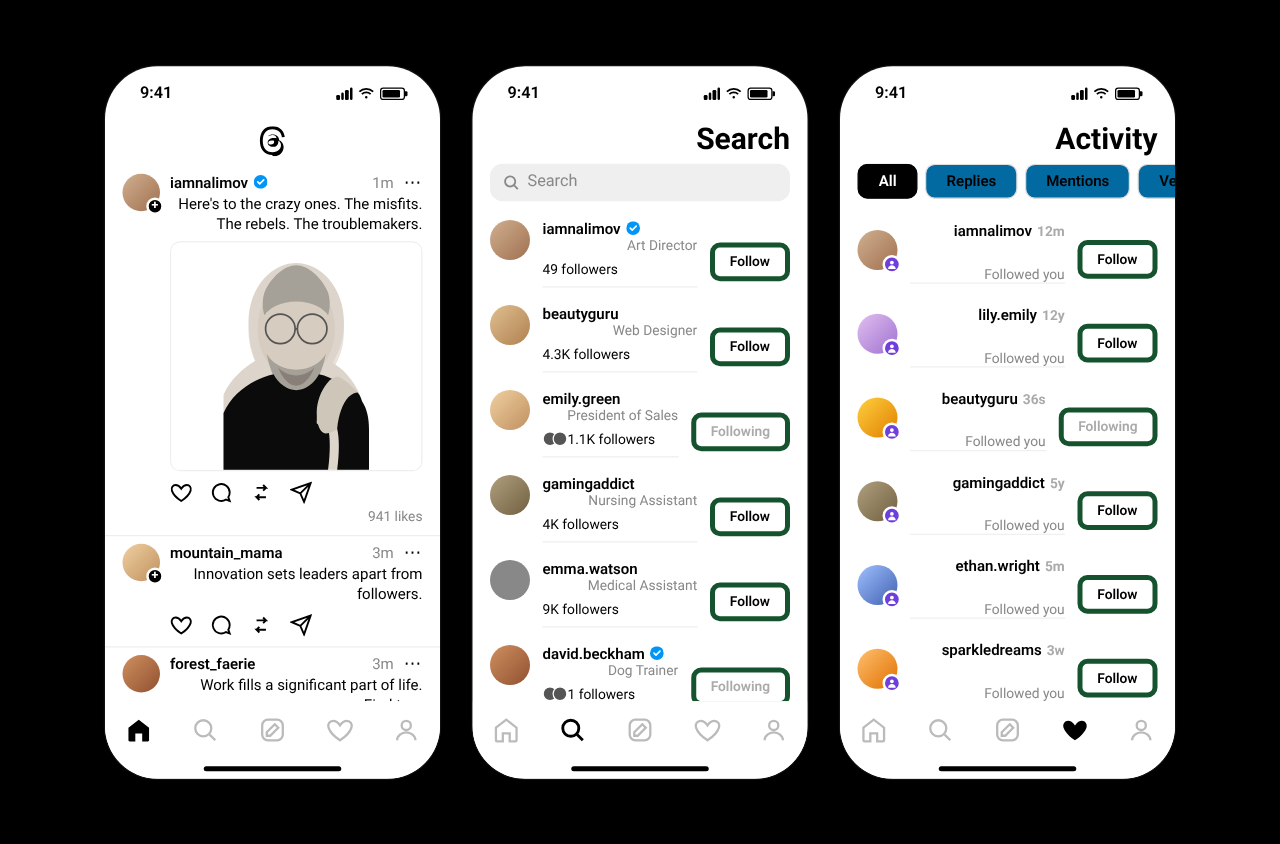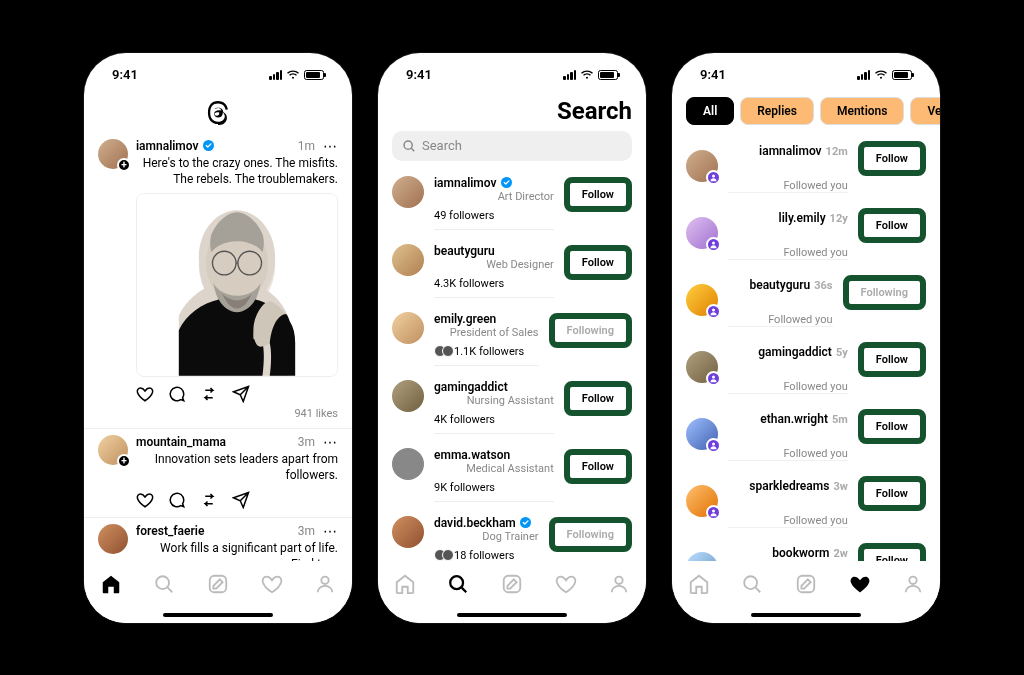--- a/index.html
+++ b/index.html
@@ -53,26 +53,26 @@
   .searchbox { margin:0 14px 8px; background:#efefef; border-radius:10px; height:30px; display:flex; align-items:center; gap:6px; padding:0 10px; font-size:13px; color:#888; }
   .slist { }
   .srow { display:flex; align-items:flex-start; gap:10px; padding:7px 14px; }
   .srow .avatar { width:32px; height:32px; flex:0 0 32px; }
   .sbody { flex:1; min-width:0; border-bottom:1px solid #eee; padding-bottom:7px; }
   .sname { font-size:12px; font-weight:600; display:flex; align-items:center; gap:4px; }
   .srole { font-size:11px; color:#888; margin-top:0; }
   .sfoll { font-size:11px; color:#000; margin-top:6px; display:flex; align-items:center; gap:4px; }
   .mini-avs { display:flex; }
   .mini-avs span { width:12px; height:12px; border-radius:50%; background:#555; border:1.5px solid #fff; margin-right:-4px; }
-  .follow-btn { font-size:11px; font-weight:600; color:#000; background:#fff; border:6px solid #14532d; border-radius:8px; padding:5px 12px; align-self:flex-start; margin-top:1px; }
+  .follow-btn { font-size:11px; font-weight:600; color:#000; background:#fff; border:4px solid #14532d; border-radius:8px; padding:5px 12px; align-self:flex-start; margin-top:18px; }
   .follow-btn.following { color:#aaa; }
 
   
   .tabs-row { display:flex; gap:6px; padding:0 14px 8px; overflow:hidden; }
-  .chip { font-size:12px; font-weight:600; border:1px solid #ddd; border-radius:8px; padding:6px 16px; background:#fdba74; flex:0 0 auto; }
+  .chip { font-size:12px; font-weight:600; border:1px solid #ddd; border-radius:8px; padding:6px 16px; background:#0369a1; flex:0 0 auto; }
   .chip.active { background:#000; color:#fff; border-color:#000; }
   .arow { display:flex; align-items:center; gap:10px; padding:7px 14px; }
   .arow .avatar-wrap { width:32px; height:32px; }
   .arow .avatar { width:32px; height:32px; }
   .arow .abody { flex:1; min-width:0; border-bottom:1px solid #f0f0f0; padding-bottom:0; }
   .aname { font-size:12px; font-weight:600; display:inline; }
   .atime { font-size:11px; color:#aaa; margin-left:4px;font-weight:bold; }
   .amsg { font-size:11px; color:#888;margin-top:20px; }
   .act-badge { position:absolute; right:-3px; bottom:-3px; width:15px; height:15px; border-radius:50%; background:#6e3fdc; border:2px solid #fff; display:flex; align-items:center; justify-content:center; }
 
@@ -372,21 +372,21 @@
                   <circle cx="6" cy="6" r="6" fill="#0095f6"></circle>
                   <path d="M3.5 6l1.7 1.7L8.7 4.2" stroke="#fff" stroke-width="1.4" fill="none" stroke-linecap="round" stroke-linejoin="round"></path>
                 </svg>
               </div>
               <div class="srole">Dog Trainer</div>
               <div class="sfoll">
                 <span class="mini-avs">
                   <span></span>
                   <span></span>
                 </span>
-                <span>18 followers</span>
+                <span>1 followers</span>
               </div>
             </div>
             <div class="follow-btn following">Following</div>
           </div>
         </div>
     </div>
     <div class="tabbar">
       <div class="tab">
           <svg width="22" height="22" viewBox="0 0 24 24" fill="none" stroke="#bbb" stroke-width="2">
             <path d="M3 10l9-7 9 7v11a1 1 0 01-1 1h-5v-7h-6v7H4a1 1 0 01-1-1V10z"></path>
@@ -433,20 +433,21 @@
       <svg class="wifi" viewBox="0 0 16 12">
           <path d="M8 10.5a1.2 1.2 0 100-2.4 1.2 1.2 0 000 2.4zM3.2 5.8a7 7 0 019.6 0l-1.2 1.2a5.3 5.3 0 00-7.2 0L3.2 5.8zM.8 3.4a10.4 10.4 0 0114.4 0l-1.2 1.2a8.7 8.7 0 00-12 0L.8 3.4z" fill="#000"></path>
         </svg>
       <div class="battery">
           <div class="battery-fill"></div>
         </div>
     </div>
   </div>
   <div class="screen">
     <div class="content">
+      <div class="hdr">Activity</div>
       <div class="tabs-row" id="chips">
           <div class="chip active">All</div>
           <div class="chip">Replies</div>
           <div class="chip">Mentions</div>
           <div class="chip">Verified</div>
         </div>
       <div id="alist">
           <div class="arow">
             <div class="avatar-wrap">
               <div class="avatar av-a"></div>

